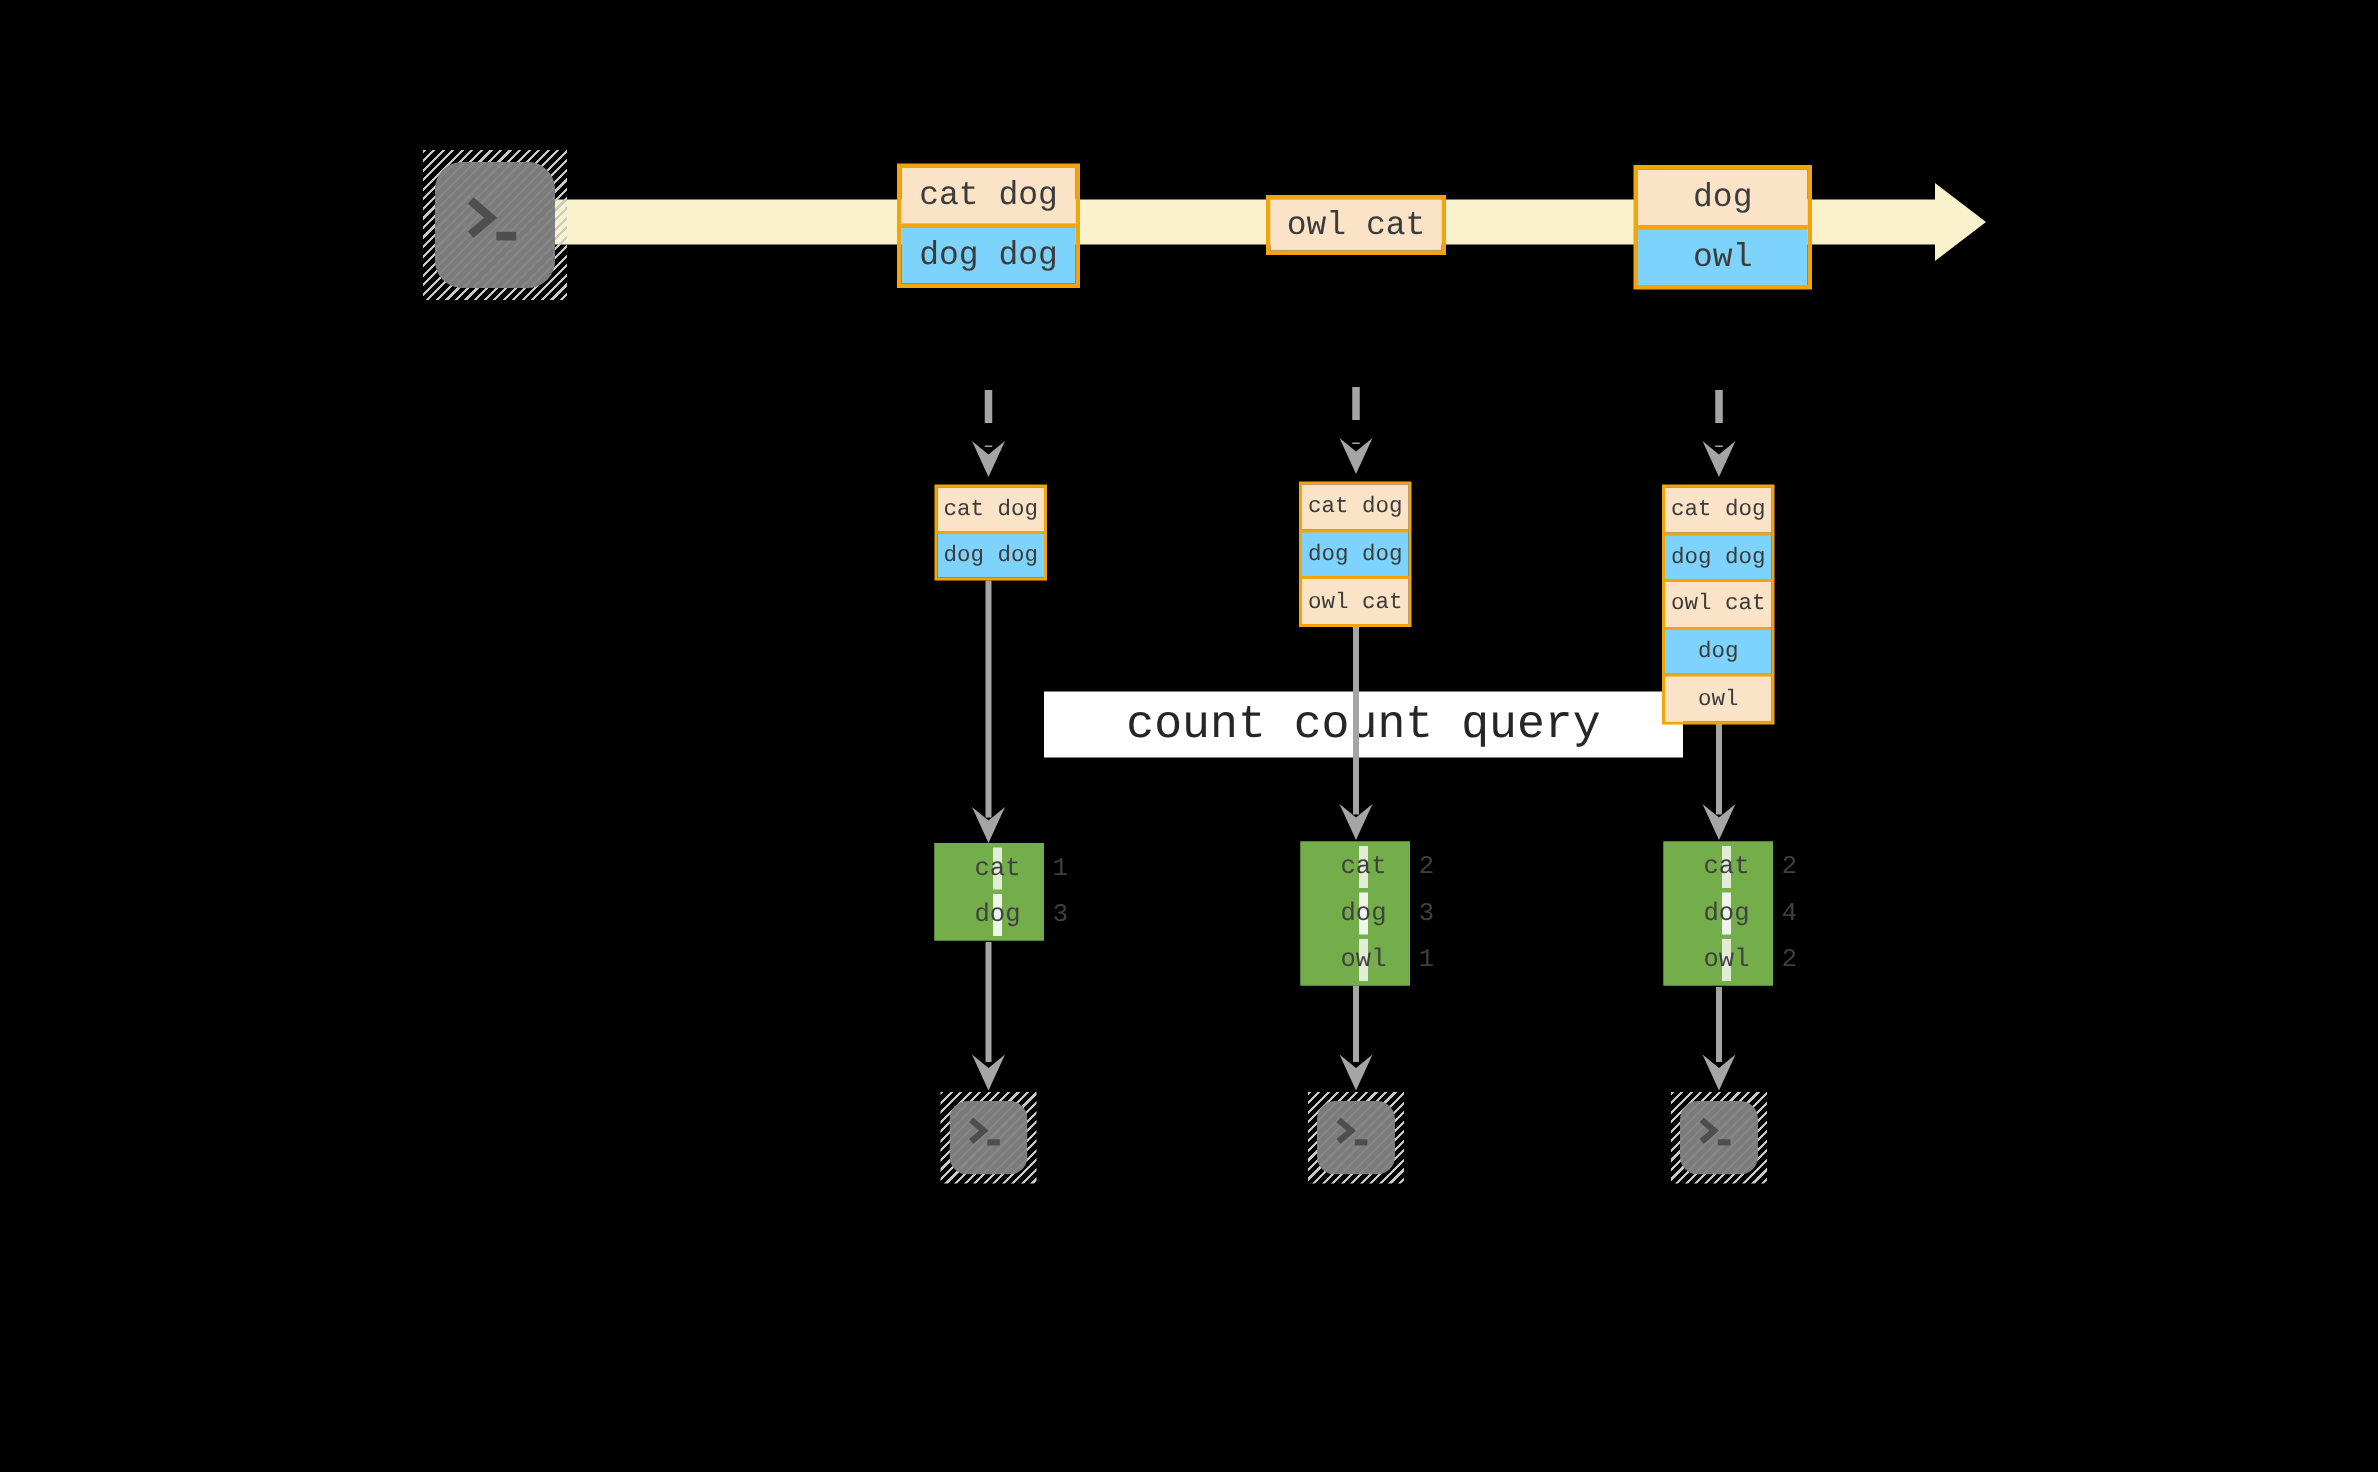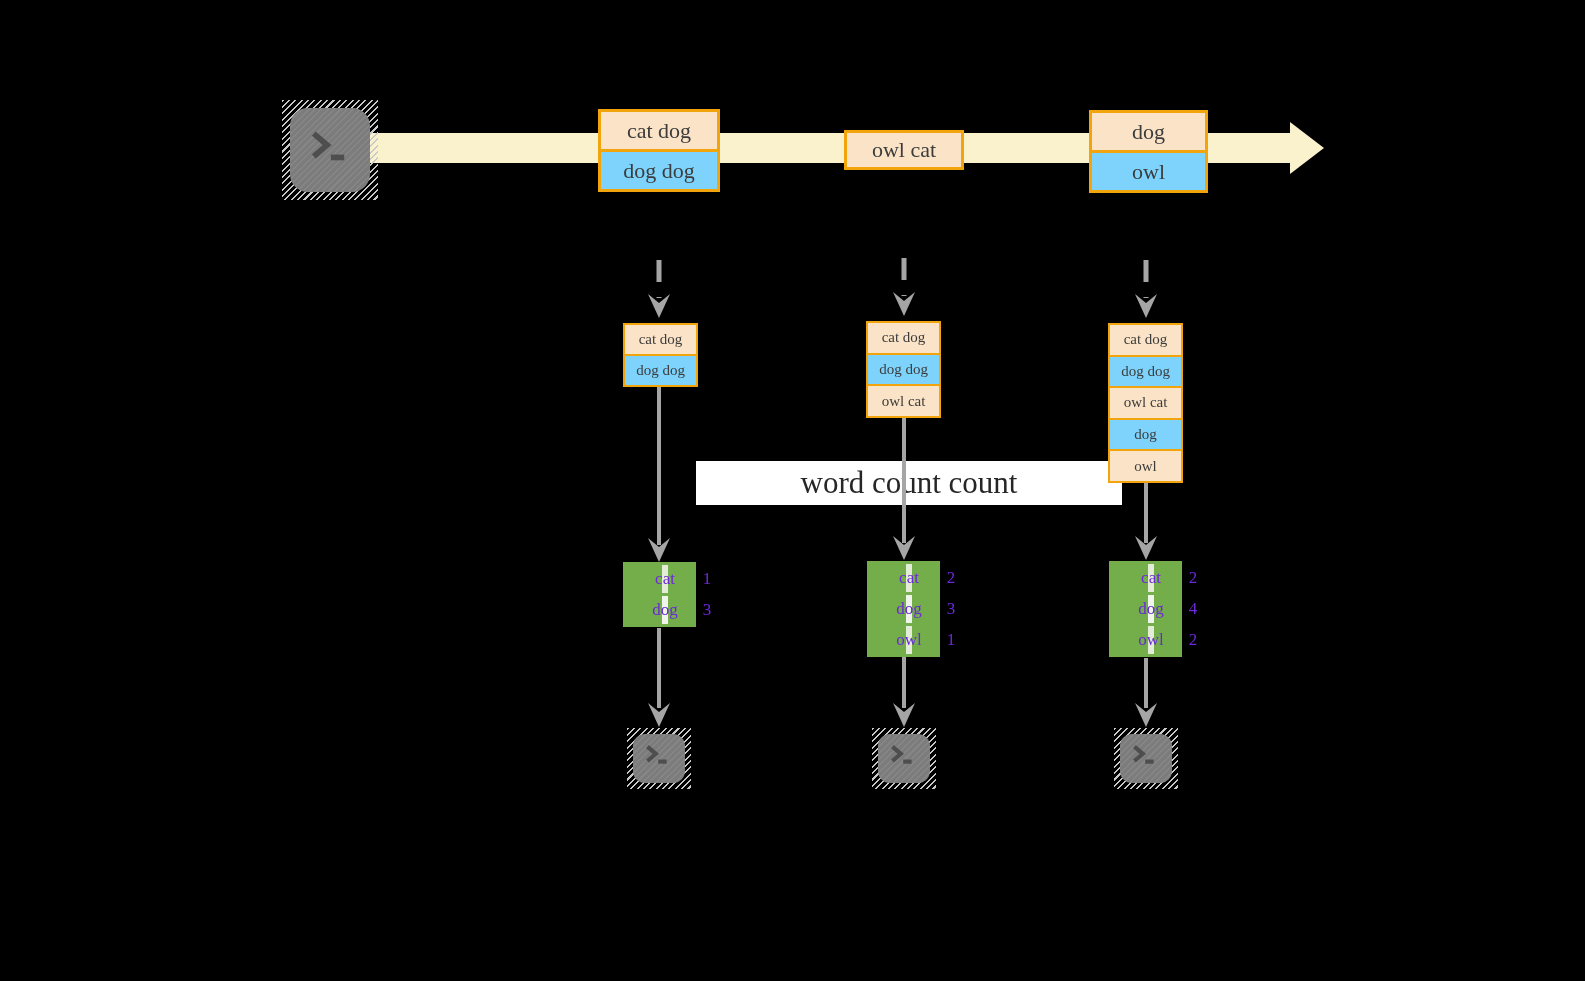--- a/index.html
+++ b/index.html
@@ -1,17 +1,17 @@
 <!DOCTYPE html>
 <html><head>
 <meta charset="utf-8">
 <style>
   html,body{margin:0;padding:0;background:#000;}
   .canvas{position:relative;width:1585px;height:981px;background:#000;overflow:hidden;
-          font-family:Liberation Serif, serif;}
+          font-family:Liberation Mono, monospace;}
 
   
   .band{position:absolute;left:370px;top:133px;width:920px;height:30px;background:#FAF1CD;z-index:0;}
   .band-head{position:absolute;left:1290px;top:122px;width:0;height:0;z-index:0;
              border-top:26px solid transparent;border-bottom:26px solid transparent;
              border-left:34px solid #FAF1CD;}
 
   
   .obox{position:absolute;box-sizing:border-box;border:3px solid #F1A40B;
         display:flex;flex-direction:column;z-index:3;}
@@ -26,21 +26,21 @@
 
   
   .qband{position:absolute;left:696px;top:461px;width:426px;height:44px;background:#ffffff;
          z-index:1;display:flex;align-items:center;justify-content:center;
          font-size:31px;color:#262626;}
 
   
   .gtable{position:absolute;box-sizing:border-box;z-index:3;background:#73AE4B;
           border:3px solid #73AE4B;display:grid;grid-template-columns:42px 22px;gap:3px;}
   .gtable .cell{height:28px;display:flex;align-items:center;justify-content:center;
-                font-size:17px;color:#6d28d9;margin-left:36px;}
+                font-size:17px;color:#404040;margin-left:36px;}
   .g-a{background:#E2ECD7;}
   .g-b{background:#EFF5EB;}
 
   
   .term{position:absolute;z-index:3;
         background:repeating-linear-gradient(135deg,#C9C9C9 0 1.5px,transparent 1.5px 4.5px);}
   .term .inner{position:absolute;background-color:#7C7C7C;
         background-image:repeating-linear-gradient(135deg,rgba(255,255,255,0.08) 0 1.5px,transparent 1.5px 4.5px);}
   .term.big .inner{inset:8px;border-radius:18px;}
   .term.smt .inner{inset:6px;border-radius:12px;}
@@ -77,21 +77,21 @@
   <div class="obox" style="left:844px;top:130px;width:120px;height:40px">
     <div class="row bg-a">owl cat</div>
   </div>
 
   <div class="obox" style="left:1089px;top:110px;width:119px;height:83px">
     <div class="row bg-a">dog</div>
     <div class="row bg-b">owl</div>
   </div>
 
   <div class="qband">
-    <span>word count count</span>
+    <span>count count query</span>
   </div>
 
   <div class="obox sm" style="left:623px;top:323px;width:75px;height:64px">
     <div class="row bg-a">cat dog</div>
     <div class="row bg-b">dog dog</div>
   </div>
 
   <div class="obox sm" style="left:866px;top:321px;width:75px;height:97px">
     <div class="row bg-a">cat dog</div>
     <div class="row bg-b">dog dog</div>

